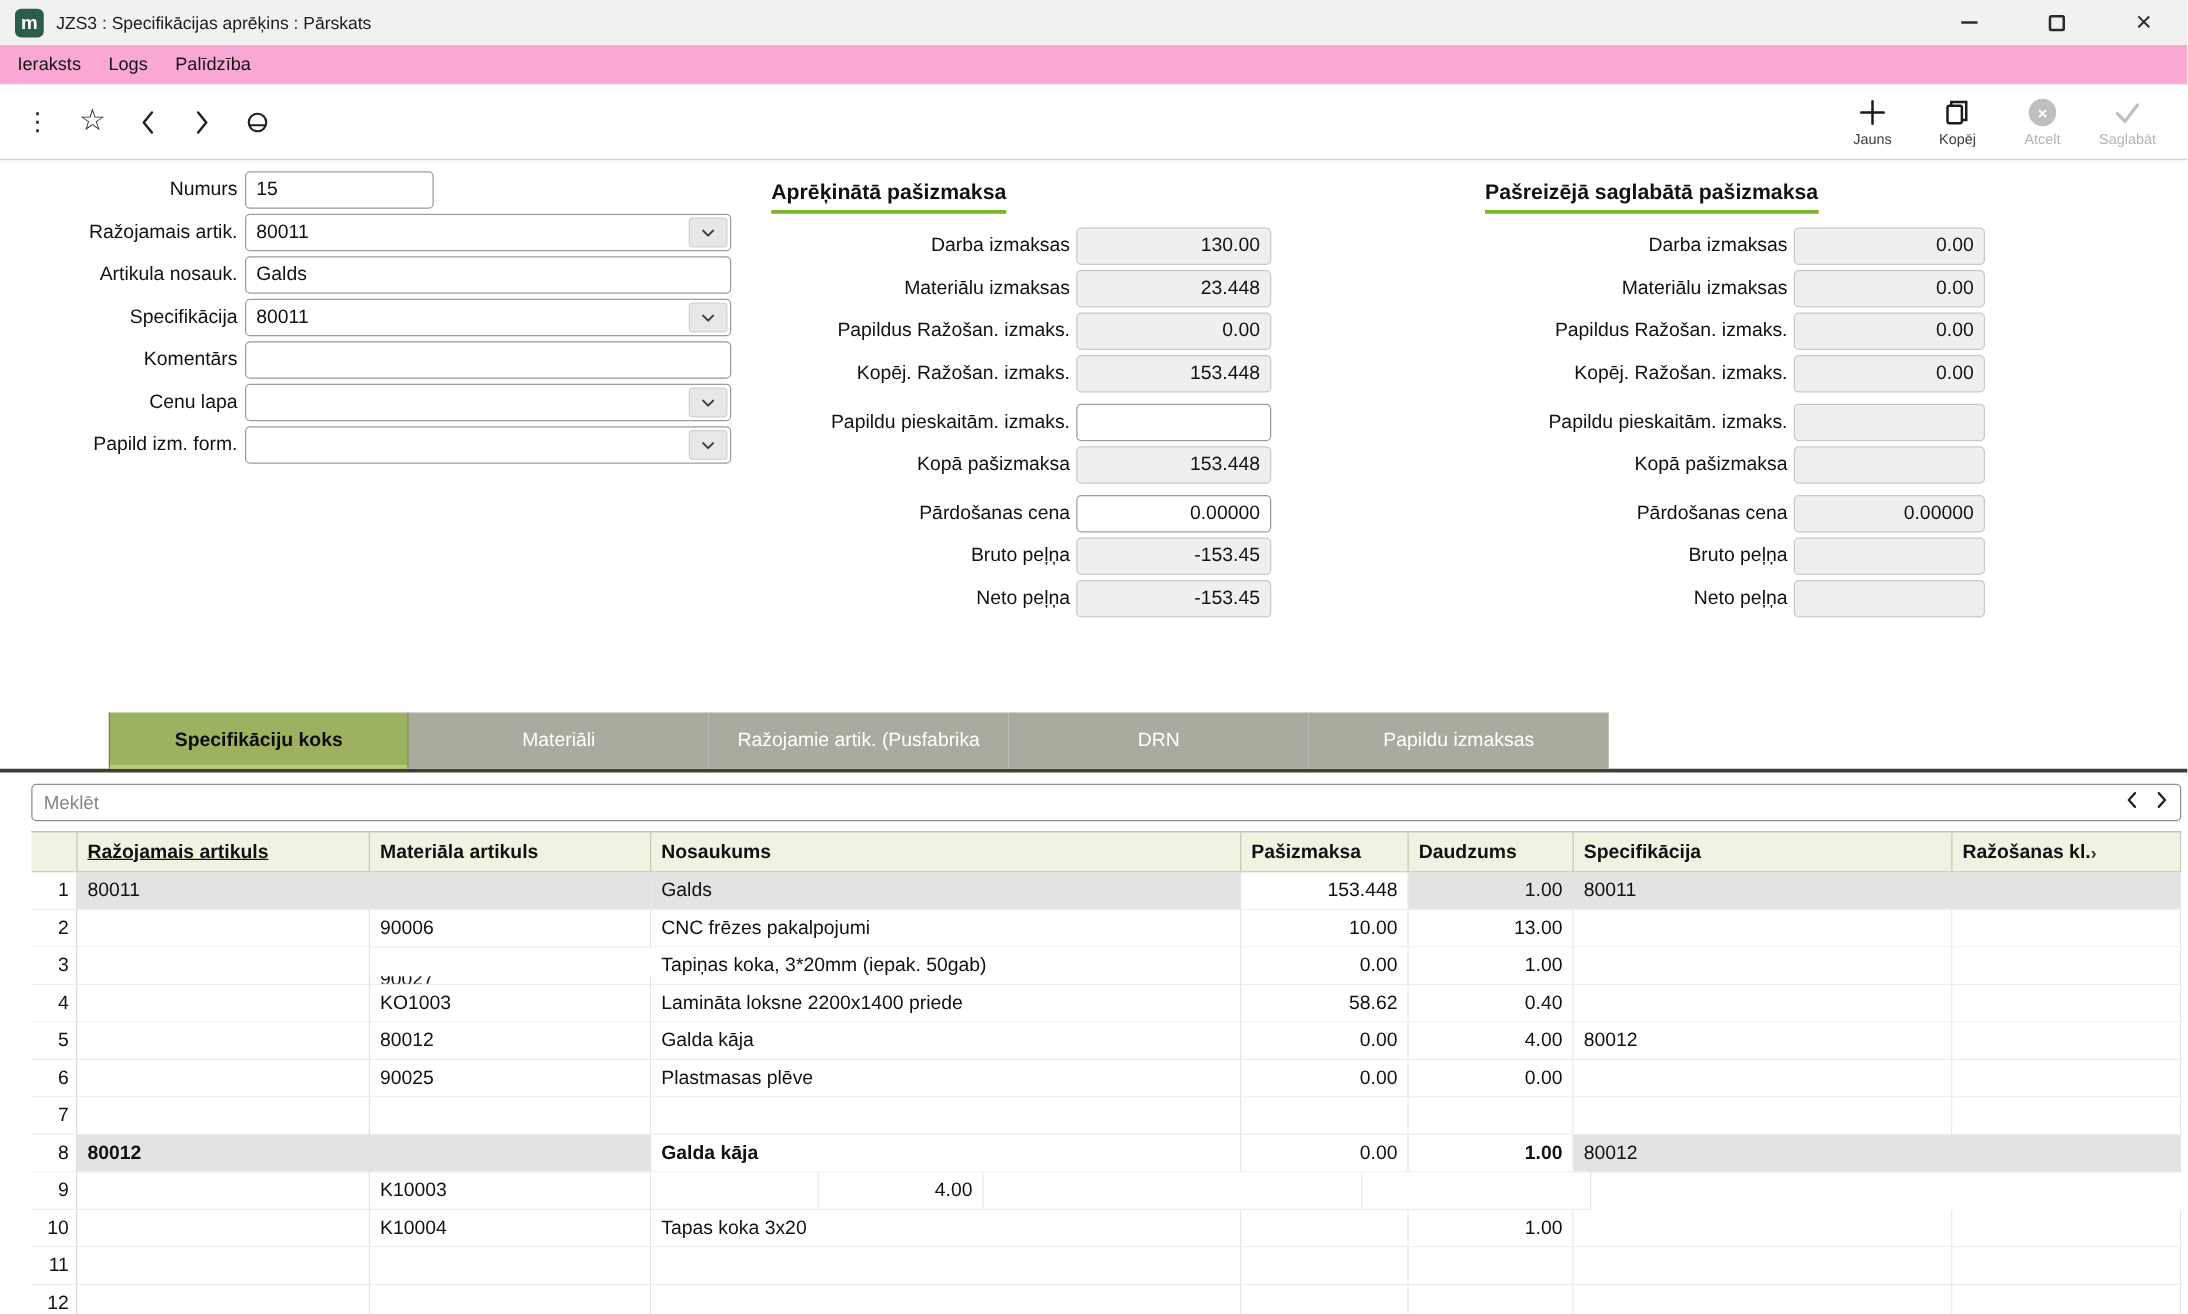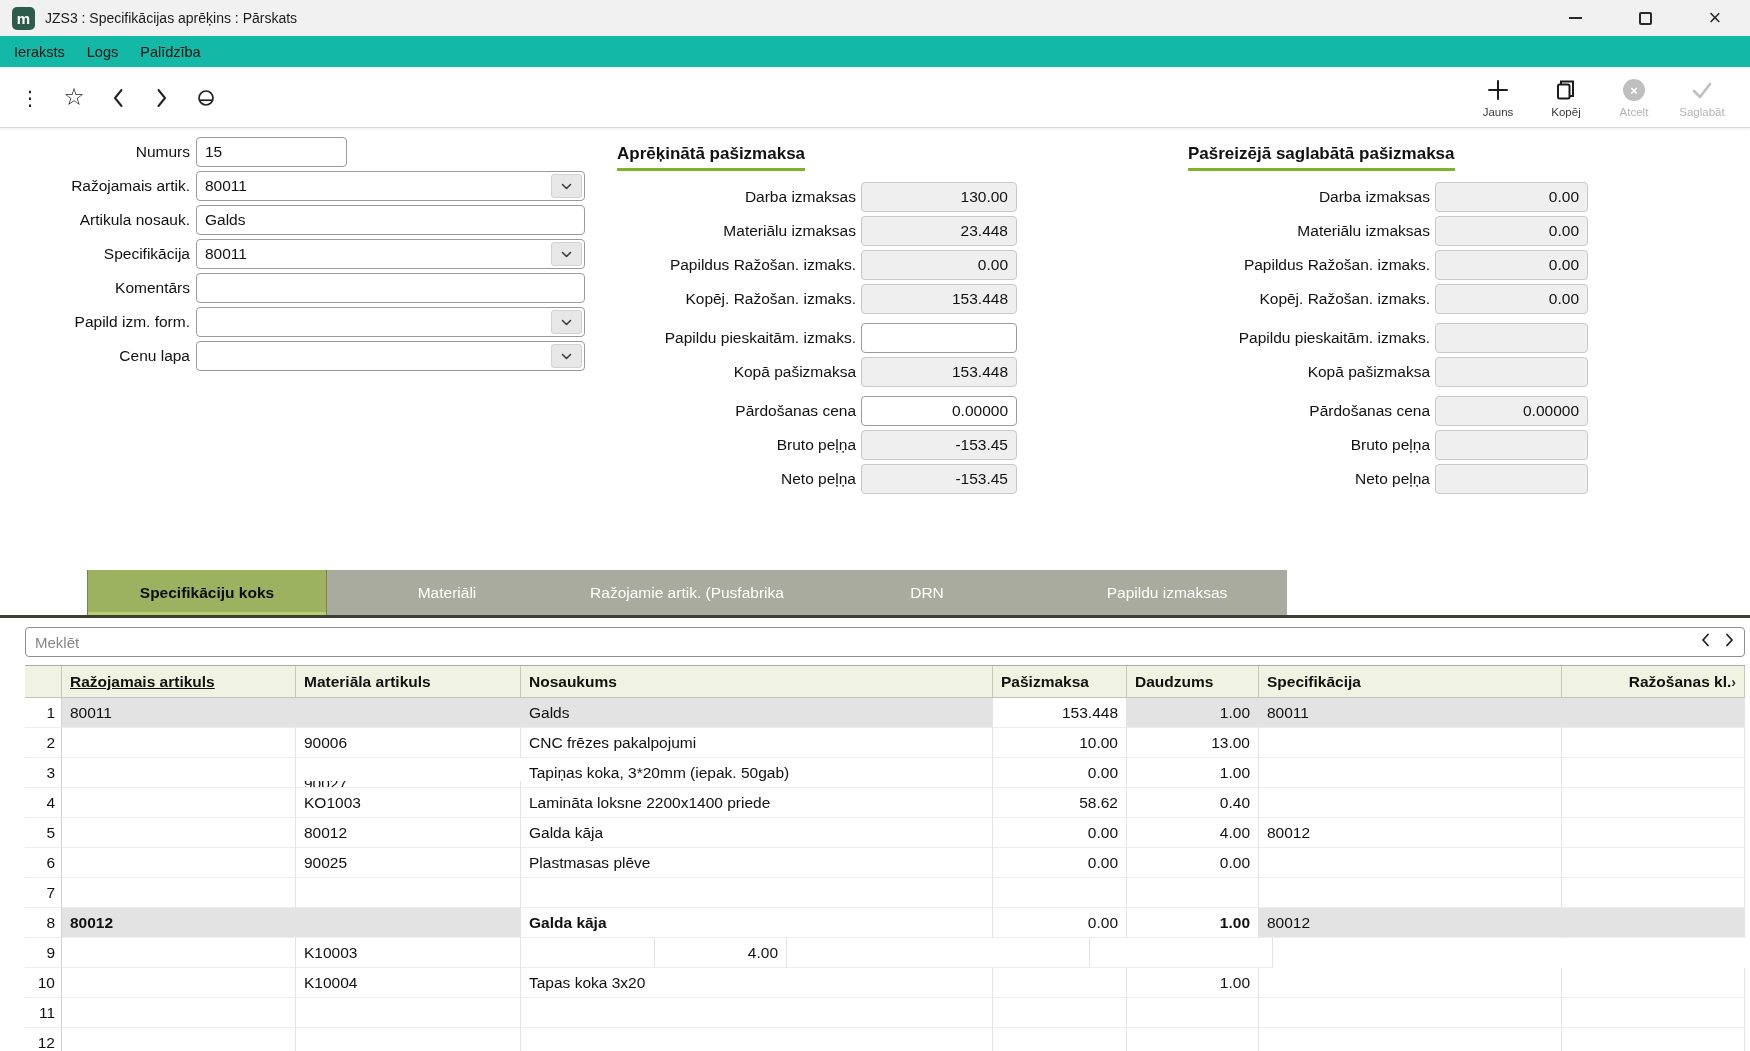--- a/index.html
+++ b/index.html
@@ -11,21 +11,21 @@
   .logo{width:23px;height:23px;border-radius:5px;background:#2d5c4d;color:#fff;font-weight:bold;
     font-size:15px;display:flex;align-items:center;justify-content:center;margin:0 10px 0 12px}
   .title{font-size:14px;color:#1b1b1b}
   .win-controls{margin-left:auto;display:flex;height:100%}
   .wbtn{width:70px;height:100%;display:flex;align-items:center;justify-content:center;cursor:default}
   .ic-min{width:13px;height:2px;background:#2a2a2a}
   .ic-max{width:13px;height:13px;border:2px solid #2a2a2a;border-radius:2px}
   .ic-close{font-size:22px;color:#2a2a2a;line-height:0;font-weight:400}
 
   
-  .menubar{height:32px;display:flex;align-items:center;background:#14b8a6;border-bottom:1px solid #ececec;padding-left:3px}
+  .menubar{height:32px;display:flex;align-items:center;background:#f9a8d4;border-bottom:1px solid #ececec;padding-left:3px}
   .menu-item{padding:0 11px;font-size:14.5px;color:#141414}
 
   
   .toolbar{height:60px;display:flex;align-items:center;background:#fff;border-bottom:1px solid #d6d6d6;
     box-shadow:0 1px 3px rgba(0,0,0,.07);position:relative;z-index:5}
   .tleft{display:flex;align-items:center;margin-left:8px}
   .ticon{width:44px;height:42px;display:flex;align-items:center;justify-content:center;color:#222}
   .ticon .glyph{font-size:20px;line-height:1}
   .ticon .glyph.star{font-size:24px;margin-top:-2px}
   .tright{margin-left:auto;display:flex;margin-right:14px}
@@ -73,21 +73,21 @@
   input.search{width:100%;height:30px;border:1px solid #8f8f8f;border-radius:4px;padding:0 60px 0 9px;
     font-size:15px;font-family:inherit;color:#333;outline:none}
   input.search::placeholder{color:#868686}
   .search-arrows{position:absolute;right:11px;top:0;height:30px;display:flex;align-items:center;gap:15px}
 
   
   .grid{margin:8px 5px 0 25px;width:1720px;height:401px;overflow:hidden;position:relative;border-top:1px solid #ababab}
   .ghead{display:flex;height:32px;background:#f0f3e1;border-bottom:1px solid #c2c2c2}
   .hcell{display:flex;align-items:center;padding:0 8px;font-weight:bold;font-size:15.5px;
     border-right:1px solid #c6cab2;overflow:hidden;white-space:nowrap;flex:none}
-  .hcell:last-child{justify-content:flex-end}
+  .hcell:last-child{justify-content:flex-start}
   .hmore{font-weight:bold;font-size:14px;color:#333}
   .grow{display:flex;height:30px}
   .cell{display:flex;align-items:center;padding:0 8px;font-size:15.5px;border-right:1px solid #e4e4e4;
     border-bottom:1px solid #ededed;overflow:hidden;white-space:nowrap;flex:none;background:#fff}
   .cell.numcol{justify-content:flex-end;border-right:1px solid #d2d2d2;padding:0 6px}
   .cell.r{justify-content:flex-end}
   .cell.hl{background:#e3e3e3}
   .cell.b{font-weight:bold}
   .focusline{position:absolute;left:0;bottom:0;width:265px;height:3px;background:#151515}
 </style>
@@ -212,32 +212,32 @@
           </span>
         </div>
       </div>
       <div class="frow">
         <div class="flabel">Komentārs</div>
         <div class="ibox">
           <span class="ival"></span>
         </div>
       </div>
       <div class="frow">
-        <div class="flabel">Papild izm. form.</div>
+        <div class="flabel">Cenu lapa</div>
         <div class="ibox">
           <span class="ival"></span>
           <span class="ddbtn">
             <svg width="11" height="7" viewBox="0 0 11 7">
               <polyline points="1.5,1.5 5.5,5.5 9.5,1.5" fill="none" stroke="#3c3c3c" stroke-width="1.6" stroke-linecap="round" stroke-linejoin="round"></polyline>
             </svg>
           </span>
         </div>
       </div>
       <div class="frow">
-        <div class="flabel">Cenu lapa</div>
+        <div class="flabel">Papild izm. form.</div>
         <div class="ibox">
           <span class="ival"></span>
           <span class="ddbtn">
             <svg width="11" height="7" viewBox="0 0 11 7">
               <polyline points="1.5,1.5 5.5,5.5 9.5,1.5" fill="none" stroke="#3c3c3c" stroke-width="1.6" stroke-linecap="round" stroke-linejoin="round"></polyline>
             </svg>
           </span>
         </div>
       </div>
     </div>

